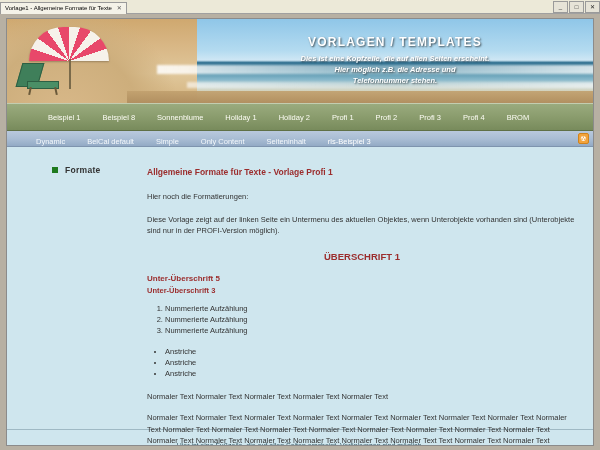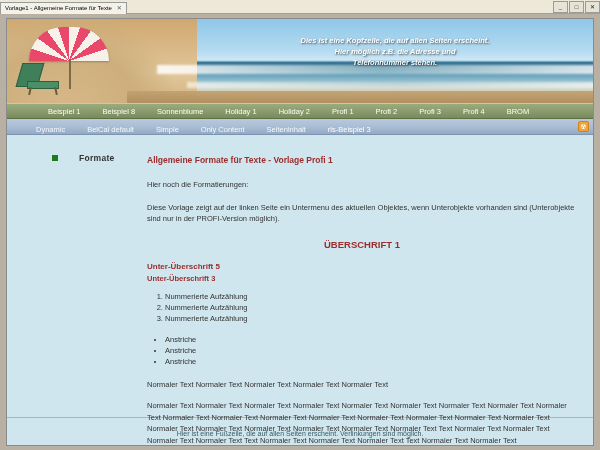--- a/index.html
+++ b/index.html
@@ -120,21 +120,21 @@
     font-size:12px; font-weight:bold; letter-spacing:1.2px;
     margin-bottom:4px;
   }
   .banner-sub {
     font-size:7.5px; font-style:italic; line-height:11px;
     font-weight:bold;
   }
 
   
   .nav1 {
-    height:16px;
+    height:28px;
     background:linear-gradient(to bottom,#9aab7e 0%, #8a9c6d 50%, #788b5c 100%);
     display:flex; align-items:center;
     border-top:1px solid #c3cdb0;
     border-bottom:1px solid #5f7046;
     padding-left:30px;
   }
   .nav1 a {
     color:#fdfdf5; font-size:7.5px; text-decoration:none;
     padding:0 11px; white-space:nowrap;
   }
@@ -160,21 +160,21 @@
 
   
   .content {
     display:flex;
     background:#cfe6ee;
     height:282px;
   }
   .sidebar {
     width:140px; padding:18px 0 0 26px;
   }
-  .side-item { display:flex; align-items:center; gap:21px;padding-left:19px; }
+  .side-item { display:flex; align-items:center; gap:7px;padding-left:19px; }
   .side-bullet {
     width:6px; height:6px; background:#1e7a1e; display:inline-block;
   }
   .side-label {
     font-size:8.5px; font-weight:bold; color:#333; letter-spacing:.3px;
   }
 
   .main {
     flex:1; padding:20px 16px 0 0;
     color:#3a3a3a;
@@ -236,20 +236,21 @@
         <div class="umb-pole"></div>
       </div>
       <div class="chair">
         <div class="chair-back"></div>
         <div class="chair-seat"></div>
         <div class="chair-leg1"></div>
         <div class="chair-leg2"></div>
       </div>
 
       <div class="banner-text">
+        <div class="banner-title">VORLAGEN / TEMPLATES</div>
         <div class="banner-sub">Dies ist eine Kopfzeile, die auf allen Seiten erscheint.</div>
         <div class="banner-sub">Hier möglich z.B. die Adresse und</div>
         <div class="banner-sub">Telefonnummer stehen.</div>
       </div>
     </div>
 
     <div class="nav1">
       <a href="#">Beispiel 1</a>
       <a href="#">Beispiel 8</a>
       <a href="#">Sonnenblume</a>

